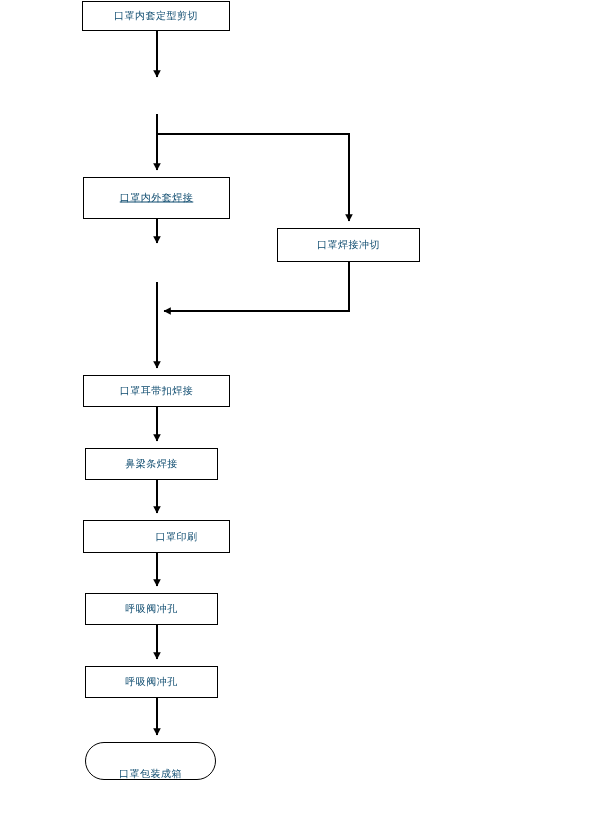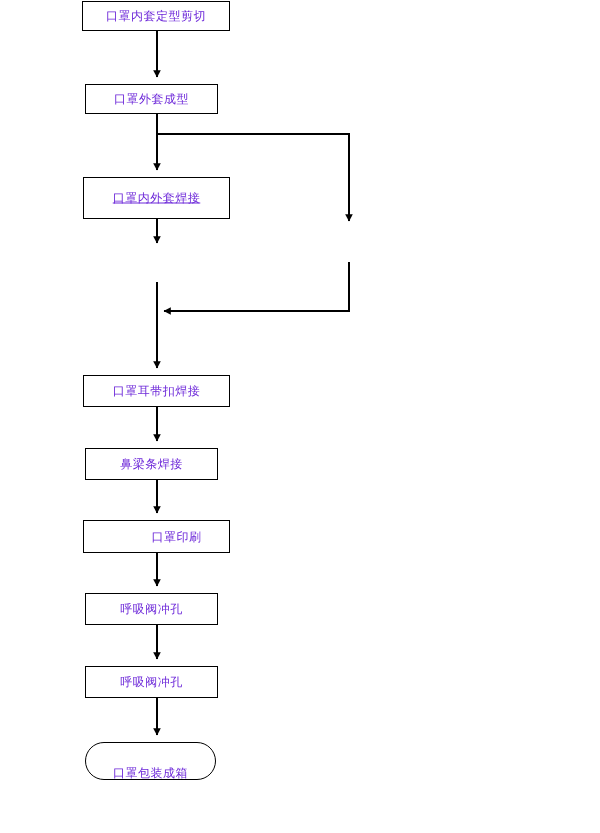--- a/index.html
+++ b/index.html
@@ -28,22 +28,22 @@
     height: 833px;
   }
   .node {
     position: absolute;
     box-sizing: border-box;
     background: #ffffff;
     border: 1px solid #000000;
     display: flex;
     align-items: center;
     justify-content: center;
-    color: #6d28d9;
-    font-size: 12px;
+    color: #0c4a6e;
+    font-size: 10px;
     letter-spacing: 0.5px;
     line-height: 1;
     white-space: nowrap;
     z-index: 2;
   }
   .node.terminal {
     border-radius: 999px;
     align-items: flex-end;
   }
   .node-label {
@@ -89,28 +89,28 @@
       <path d="M 157 625 L 157 659" marker-end="url(#arrow-down)"></path>
 
       <path d="M 157 698 L 157 735" marker-end="url(#arrow-down)"></path>
     </g>
   </svg>
 
   <div class="node" style="left:82px; top:1px; width:148px; height:30px;">
     <span class="node-label">口罩内套定型剪切</span>
   </div>
 
-  <div class="node" style="left:85px; top:84px; width:133px; height:30px;">
-    <span class="node-label">口罩外套成型</span>
-  </div>
 
   <div class="node" style="left:83px; top:177px; width:147px; height:42px;text-decoration:underline;">
     <span class="node-label">口罩内外套焊接</span>
   </div>
 
+  <div class="node" style="left:277px; top:228px; width:143px; height:34px;">
+    <span class="node-label">口罩焊接冲切</span>
+  </div>
 
 
   <div class="node" style="left:83px; top:375px; width:147px; height:32px;text-align:center;">
     <span class="node-label">口罩耳带扣焊接</span>
   </div>
 
   <div class="node" style="left:85px; top:448px; width:133px; height:32px;justify-content:center;">
     <span class="node-label">鼻梁条焊接</span>
   </div>
 

